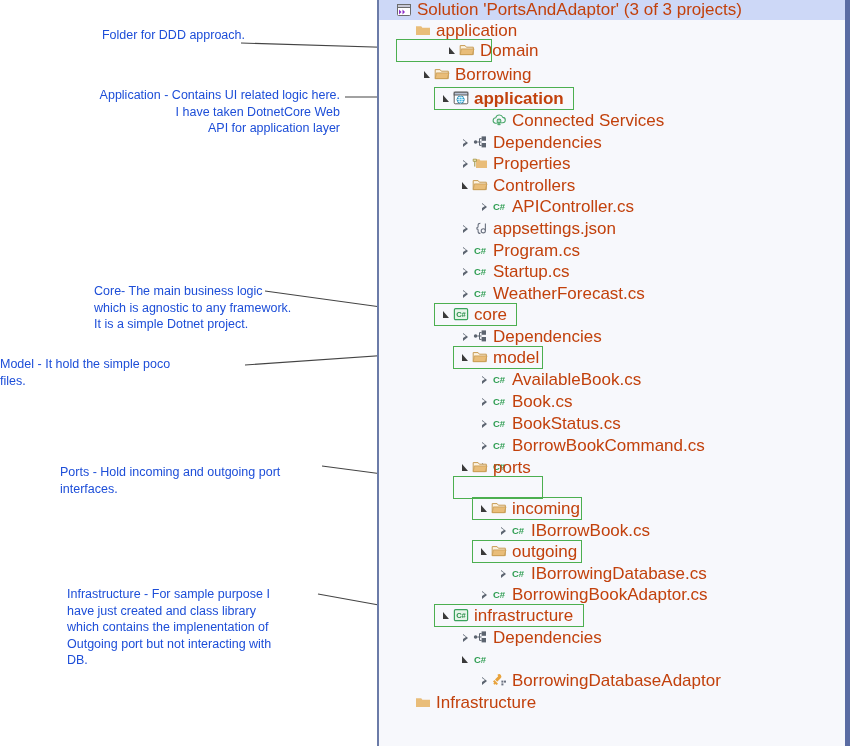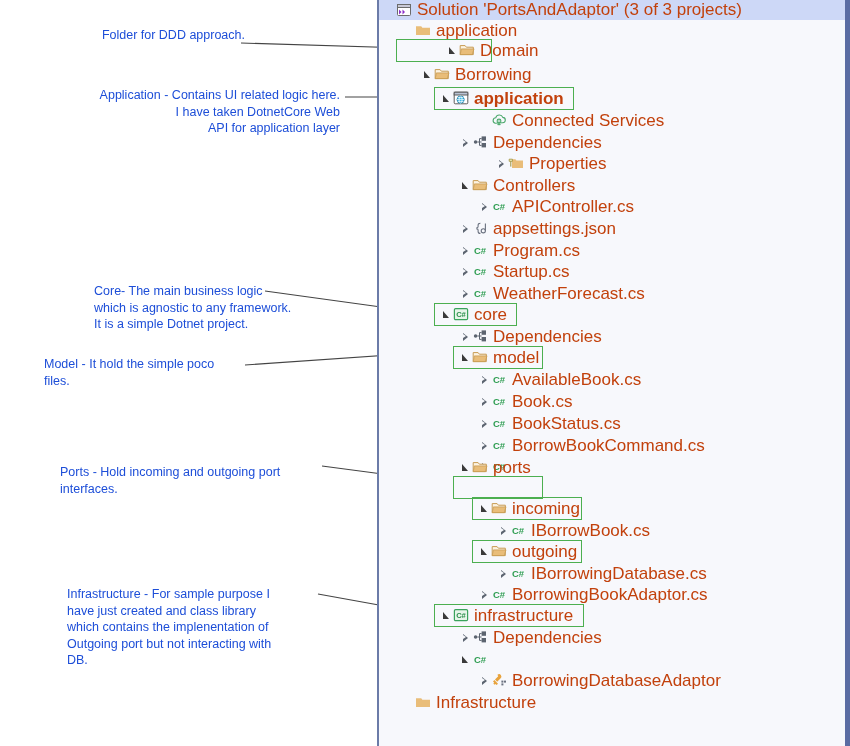--- a/index.html
+++ b/index.html
@@ -153,21 +153,21 @@
   </svg>
 
   <div id="annotations-layer">
       <div class="annot right-align" style="left: 60px; top: 27px; width: 185px;">Folder for DDD approach.</div>
       <div class="annot right-align" style="left: 40px; top: 87px; width: 300px;">Application - Contains UI related logic here.
 I have taken DotnetCore Web
 API for application layer</div>
       <div class="annot" style="left: 58px; top: 283px; width: 245px; margin-left: 36px;">Core- The main business logic
 which is agnostic to any framework.
 It is a simple Dotnet project.</div>
-      <div class="annot" style="left: 0px; top: 356px; width: 245px; padding-left: 44px;">Model - It hold the simple poco
+      <div class="annot" style="left: 0px; top: 356px; width: 245px;">Model - It hold the simple poco
 files.</div>
       <div class="annot" style="left: 60px; top: 464px; width: 260px;">Ports - Hold incoming and outgoing port
 interfaces.</div>
       <div class="annot" style="left: 67px; top: 586px; width: 250px;">Infrastructure - For sample purpose I
 have just created and class library
 which contains the implenentation of
 Outgoing port but not interacting with
 DB.</div>
     </div>
 
@@ -251,21 +251,21 @@
           <span class="icon">
             <svg width="16" height="16" viewBox="0 0 16 16">
               <rect x="9.6" y="2.4" width="4.4" height="4.4" fill="#5c6470"></rect>
               <rect x="9.6" y="9" width="4.4" height="4.4" fill="#5c6470"></rect>
               <circle cx="3.6" cy="8" r="1.8" fill="#5c6470"></circle>
               <path d="M5.4 8h4.2M7.5 8V4.6h2.1M7.5 8v3.4h2.1" stroke="#5c6470" stroke-width="1" fill="none"></path>
             </svg>
           </span>
           <span class="label">Dependencies</span>
         </div>
-        <div class="tree-row" style="position: absolute; left: 0px; right: 16px; top: 154px; margin-left: 36px;">
+        <div class="tree-row" style="position: absolute; left: 0px; right: 16px; top: 154px;">
           <div style="width: 80px; min-width: 80px; height: 1px;"></div>
           <span class="exp collapsed"></span>
           <span class="icon">
             <svg width="16" height="16" viewBox="0 0 16 16">
               <path d="M4 4.2h3.4l1 1.4H15v7.3H4z" fill="#e9bd79"></path>
               <path d="M1.2 4.2h3.2v2.1H1.2z" fill="#f5f0c0" stroke="#9a8f3b" stroke-width="0.8"></path>
               <path d="M2.8 6.3v5.3" stroke="#9a8f3b" stroke-width="1"></path>
             </svg>
           </span>
           <span class="label">Properties</span>

